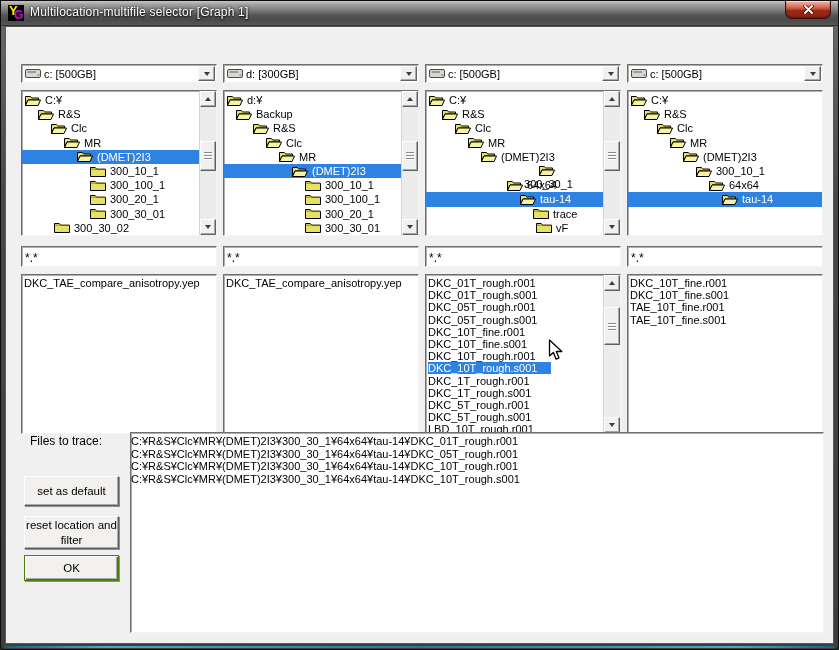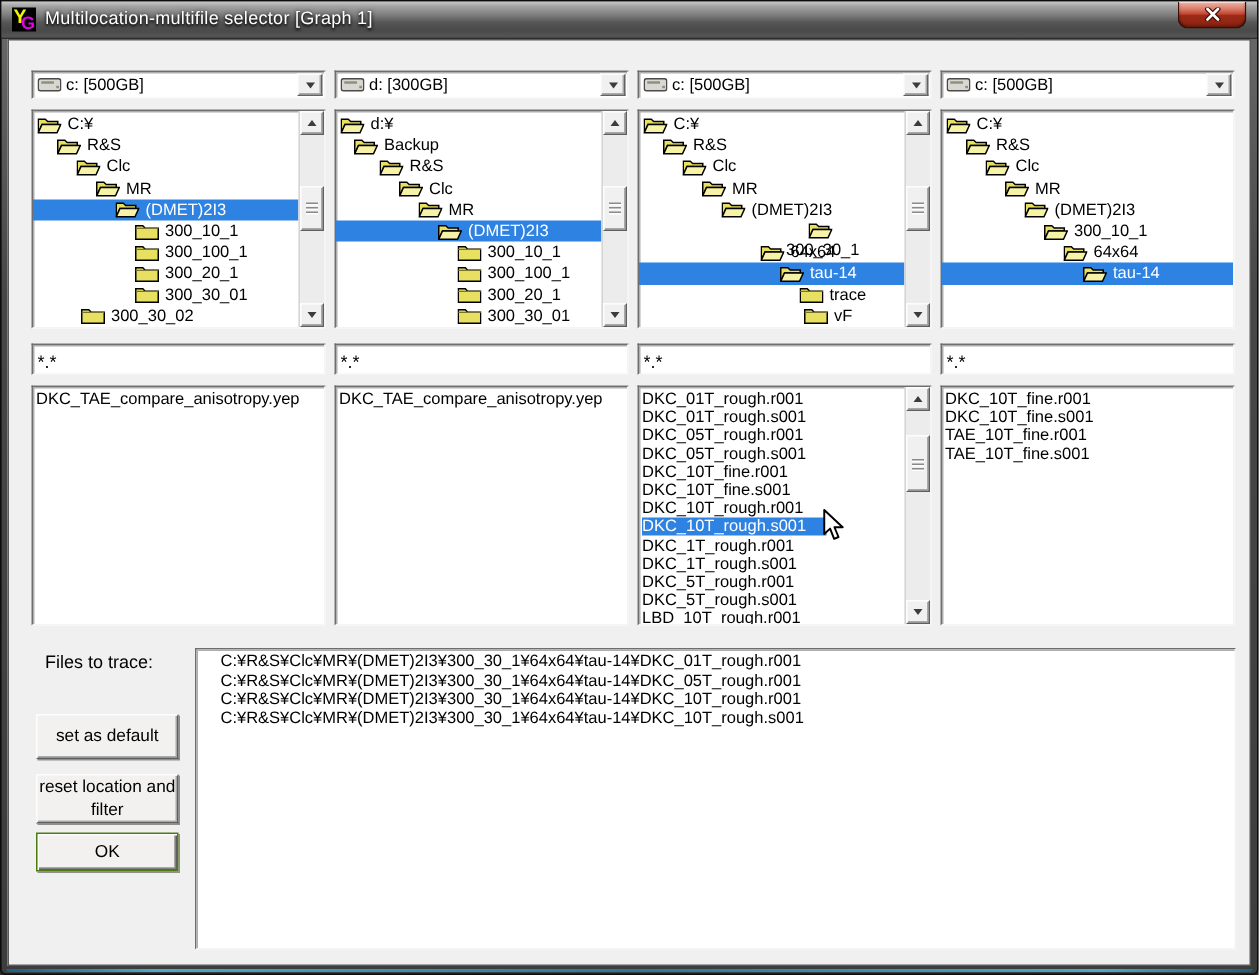--- a/index.html
+++ b/index.html
@@ -25,21 +25,21 @@
   .close-btn { position:absolute; right:7px; top:0; width:46px; height:18px;
     background:linear-gradient(180deg,#f0b9ae 0,#d97b66 30%,#bd4330 50%,#9c2a16 55%,#8c2411 100%);
     border:1px solid #3a0e06; border-top:none; border-radius:0 0 7px 7px;
     box-shadow:inset 0 1px 0 rgba(255,255,255,.55), inset 0 -1px 2px rgba(0,0,0,.35);
     display:flex; align-items:center; justify-content:center; cursor:pointer; }
 
   
   .client { position:absolute; left:4px; right:4px; top:25px; bottom:5px; background:#f0f0f0;
     border:1px solid #5a5a5a; }
 
-  .panels { position:absolute; left:15px; top:20px; display:flex; gap:6px; }
+  .panels { position:absolute; left:15px; top:37px; display:flex; gap:6px; }
   .panel { width:196px; }
 
   
   .combo { position:relative; height:19px; background:#fff; border:1px solid;
     border-color:#6e6e6e #f4f4f4 #f4f4f4 #6e6e6e;
     box-shadow:inset 1px 1px 0 #aeaeae; display:flex; align-items:center; padding-left:3px; }
   .combo-text { font-size:11px; color:#000; margin-left:3px; white-space:nowrap; }
   .combo-btn { position:absolute; right:1px; top:1px; bottom:1px; width:17px; background:#f0f0f0;
     border:1px solid; border-color:#fdfdfd #636363 #636363 #fdfdfd;
     box-shadow:inset -1px -1px 0 #a9a9a9; display:flex; align-items:center; justify-content:center; }
@@ -85,21 +85,21 @@
     font-family:"Liberation Sans",sans-serif; font-size:11.5px; color:#000;
     display:flex; align-items:center; justify-content:center; text-align:center; line-height:1.25; cursor:pointer; }
   .btn-setdefault { top:449px; height:30px; }
   .btn-reset { top:489px; height:33px; }
   .btn-ok { top:528px; height:26px; border:1px solid #4d7c0f;
     box-shadow:inset 1px 1px 0 #fdfdfd, inset -1px -1px 0 #5f5f5f, inset -2px -2px 0 #a9a9a9, 1px 1px 0 #8f8f8f; }
   .btn-cancel { top:569px; height:31px; }
 
   .paths-box { position:absolute; left:124px; top:405px; width:694px; height:201px; background:#fff;
     border:1px solid; border-color:#6e6e6e #f4f4f4 #f4f4f4 #6e6e6e; box-shadow:inset 1px 1px 0 #aeaeae;
-    padding:2px 0 0 16px; overflow:hidden; }
+    padding:2px 0 0 0; overflow:hidden; }
   .path-line { font-size:11px; line-height:12.6px; white-space:nowrap; color:#000; }
 
   .cursor { position:absolute; left:547px; top:338px; pointer-events:none; z-index:50; }
 </style>
 </head>
 <body>
 
 <div class="window">
 
   <div class="titlebar">

